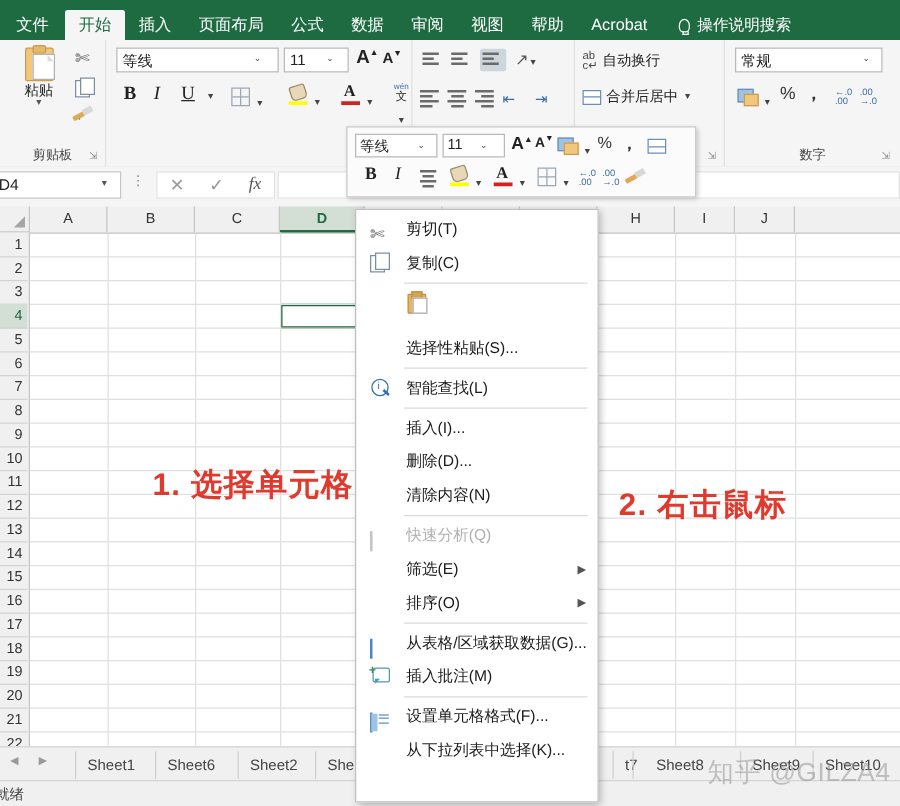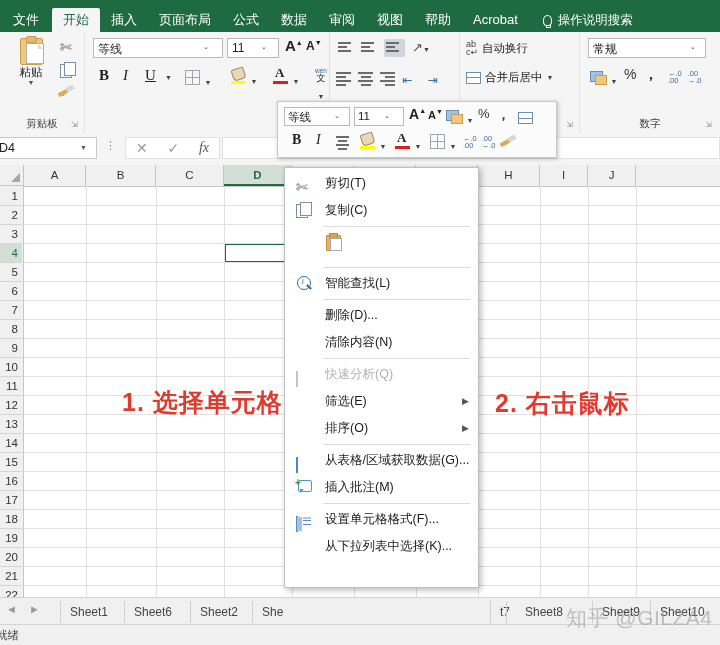--- a/index.html
+++ b/index.html
@@ -126,21 +126,21 @@
   .rowcell{position:absolute;left:-6px;width:28px;height:20px;line-height:20px;text-align:right;font-size:11.5px;color:#333;border-bottom:1px solid #d4d4d4;box-sizing:border-box;padding-right:4px;}
   .rowcell.sel{background:#d3dfd5;color:#1e6b42;}
   #cells{position:absolute;left:24px;top:21px;width:696px;height:411px;}
   .vline{position:absolute;top:0;width:1px;height:411px;background:#e0e0e0;}
   .hline{position:absolute;left:0;width:696px;height:1px;background:#e0e0e0;}
   #active-cell{position:absolute;border:2px solid #1e6b42;box-sizing:border-box;}
   #active-handle{position:absolute;width:5px;height:5px;background:#1e6b42;border:1px solid #fff;box-sizing:border-box;}
 
   
   .annot{position:absolute;color:#e03a2f;font-size:25px;font-weight:bold;white-space:nowrap;letter-spacing:1px;}
-  #annot-1{left:122px;top:206px;margin-top:15px;}
+  #annot-1{left:122px;top:206px;}
   #annot-2{left:495px;top:222px;}
 
   
   #mini-toolbar{
     position:absolute;left:277px;top:101px;width:278px;height:55px;
     background:#fbfbfb;border:1px solid #c8c8c8;box-shadow:1px 1px 4px rgba(0,0,0,.25);
     z-index:40;
   }
   #mt-row1{position:absolute;left:0;top:2px;width:278px;height:26px;}
   #mt-row2{position:absolute;left:0;top:28px;width:278px;height:26px;}
@@ -540,23 +540,25 @@
   </div>
 </div>
 
 <div id="ctx-menu">
     <div class="cmi"><span class="cmi-ico"><span class="ico-scissors">✄</span></span><span>剪切(T)</span></div>
     <div class="cmi"><span class="cmi-ico"><span class="ico-copy"><span class="cp-a"></span><span class="cp-b"></span></span></span><span>复制(C)</span></div>
     <div class="sep"></div>
     <div id="paste-opt-row" class="cmi">
       <span id="paste-opt-icon"><span class="ico-paste"><span class="pa-back"></span><span class="pa-clip"></span><span class="pa-page"></span></span></span>
     </div>
+    <div class="cmi"><span>选择性粘贴(S)...</span></div>
     <div class="sep"></div>
     <div class="cmi"><span class="cmi-ico"><span class="ico-smart"><span class="sm-circ"></span><span class="sm-i">i</span><span class="sm-handle"></span></span></span><span>智能查找(L)</span></div>
     <div class="sep"></div>
+    <div class="cmi"><span>插入(I)...</span></div>
     <div class="cmi"><span>删除(D)...</span></div>
     <div class="cmi"><span>清除内容(N)</span></div>
     <div class="sep"></div>
     <div class="cmi disabled"><span class="cmi-ico"><span class="ico-quick"></span></span><span>快速分析(Q)</span></div>
     <div class="cmi"><span>筛选(E)</span><span class="submenu-arrow">▶</span></div>
     <div class="cmi"><span>排序(O)</span><span class="submenu-arrow">▶</span></div>
     <div class="sep"></div>
     <div class="cmi"><span class="cmi-ico"><span class="ico-table"></span></span><span>从表格/区域获取数据(G)...</span></div>
     <div class="cmi"><span class="cmi-ico"><span class="ico-comment"><span class="cm-bub"></span><span class="cm-tail"></span><span class="cm-plus">+</span></span></span><span>插入批注(M)</span></div>
     <div class="sep"></div>

